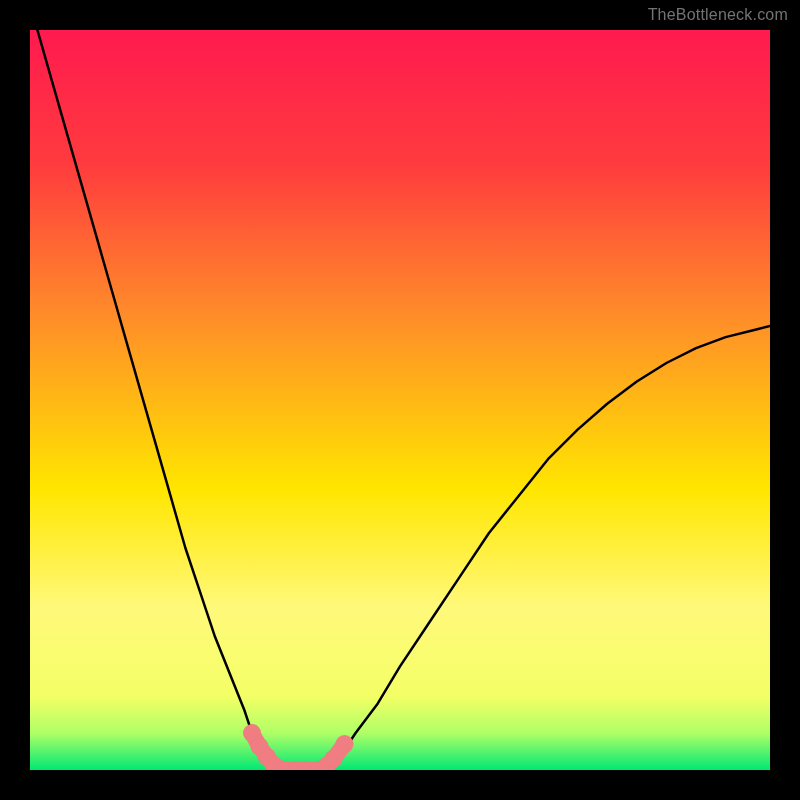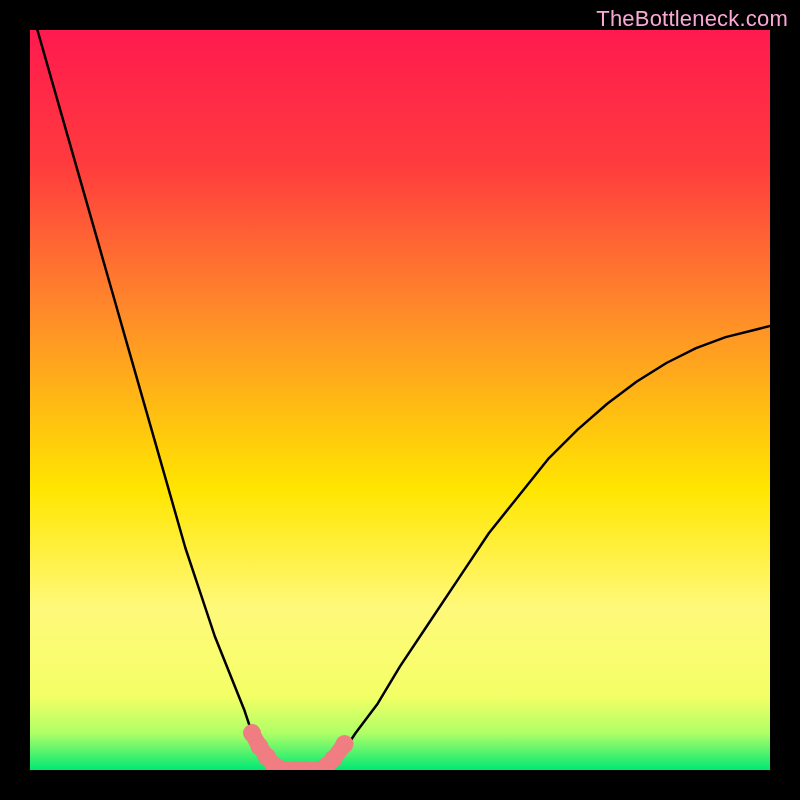--- a/index.html
+++ b/index.html
@@ -20,22 +20,22 @@
     position: absolute;
     left: 30px;
     top: 30px;
     width: 740px;
     height: 740px;
   }
   .watermark {
     position: absolute;
     top: 6px;
     right: 12px;
-    color: #f9a8d4;
-    font-size: 22px;
+    color: #737373;
+    font-size: 16px;
     font-weight: 500;
     letter-spacing: 0.2px;
     user-select: none;
   }
 </style>
 </head>
 <body>
 
 <div class="stage">
   <div class="watermark">TheBottleneck.com</div>

